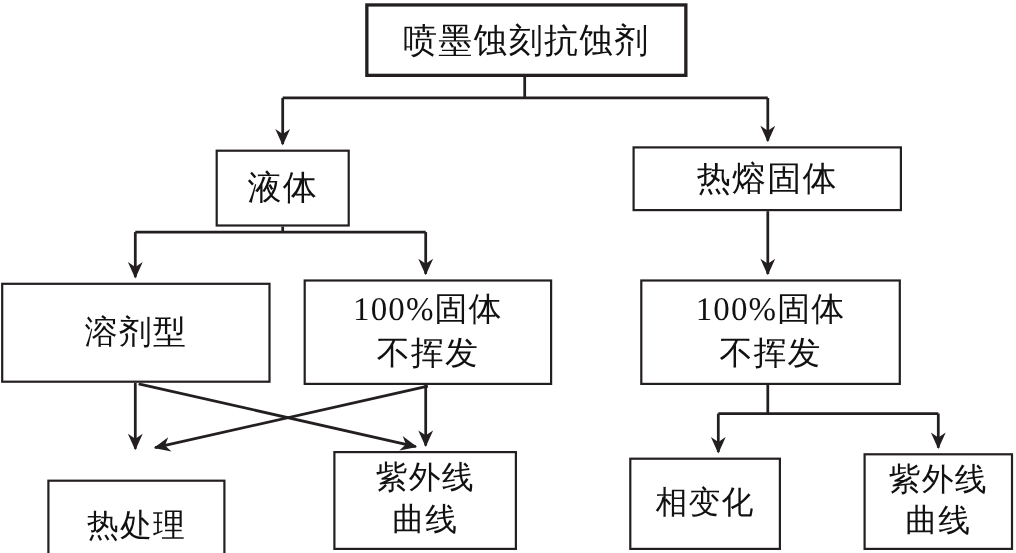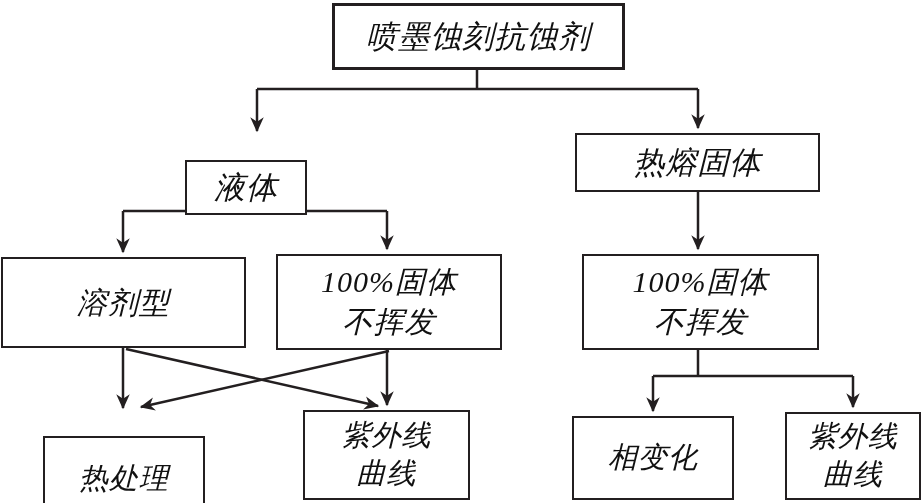--- a/index.html
+++ b/index.html
@@ -24,38 +24,37 @@
     position:absolute;
     box-sizing:border-box;
     background:var(--bg);
     border:2.5px solid var(--line);
     display:flex;
     flex-direction:column;
     align-items:center;
     justify-content:center;
     text-align:left;
     letter-spacing:1px;
-    font-style:italic;
   }
   .box .lbl{display:block;white-space:nowrap;}
   .root{border-width:3px;font-size:31px;}
   .lvl2{font-size:31px;}
   .lvl3{font-size:30px;line-height:1.32;}
   .lvl4{font-size:29px;line-height:1.3;}
 
   
   #box-root       {left:332px;top:3px;  width:293px;height:67px;}
-  #box-liquid     {left:185px;top:136px;width:122px;height:55px;margin-top:24px;}
+  #box-liquid     {left:196px;top:136px;width:122px;height:70px;}
   #box-hotmelt    {left:575px;top:133px;width:245px;height:59px;}
   #box-solvent    {left:1px;  top:257px;width:245px;height:91px;}
   #box-solid-left {left:276px;top:254px;width:226px;height:96px;}
   #box-solid-right{left:582px;top:254px;width:237px;height:96px;}
   #box-heat       {left:43px; top:436px;width:162px;height:85px;}
   #box-uv-left    {left:303px;top:410px;width:167px;height:90px;}
-  #box-phase      {left:572px;top:416px;width:162px;height:84px;}
+  #box-phase      {left:572px;top:416px;width:138px;height:84px;}
   #box-uv-right   {left:785px;top:412px;width:136px;height:88px;}
 </style>
 </head>
 <body>
 
 <div id="stage">
 
   <svg id="connectors" viewBox="0 0 924 503" xmlns="http://www.w3.org/2000/svg" fill="none">
     <defs>
       <marker id="arrow" viewBox="0 0 12 12" refX="11" refY="6" markerWidth="19" markerHeight="15" markerUnits="userSpaceOnUse" orient="auto">

